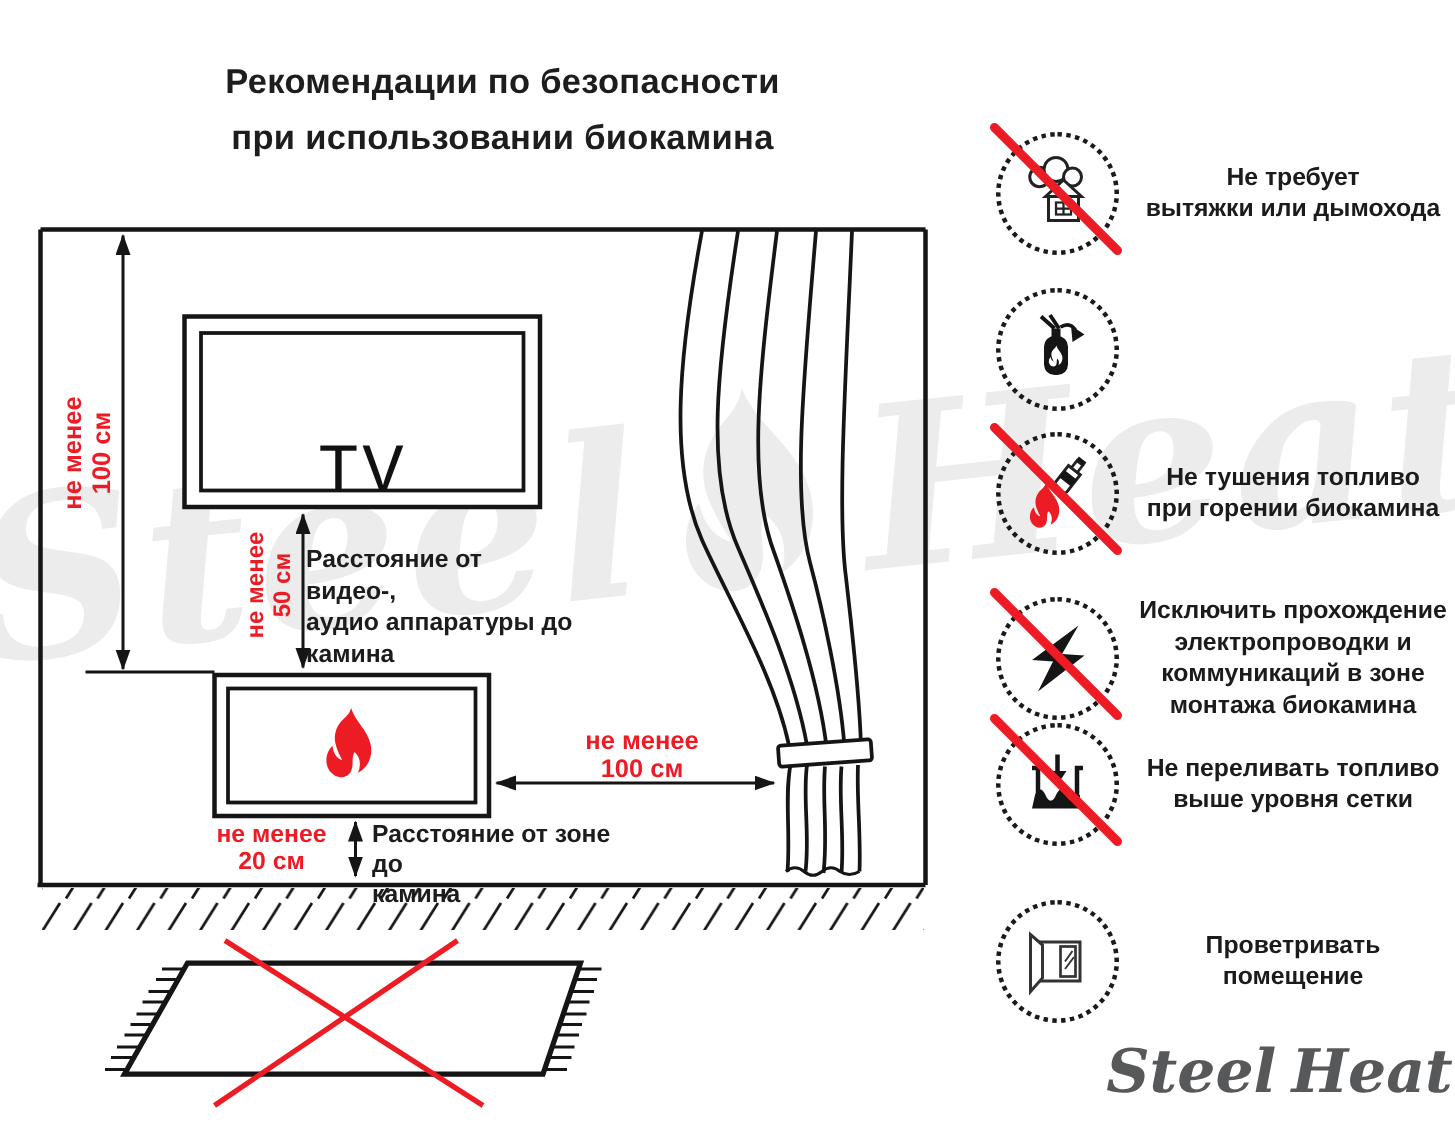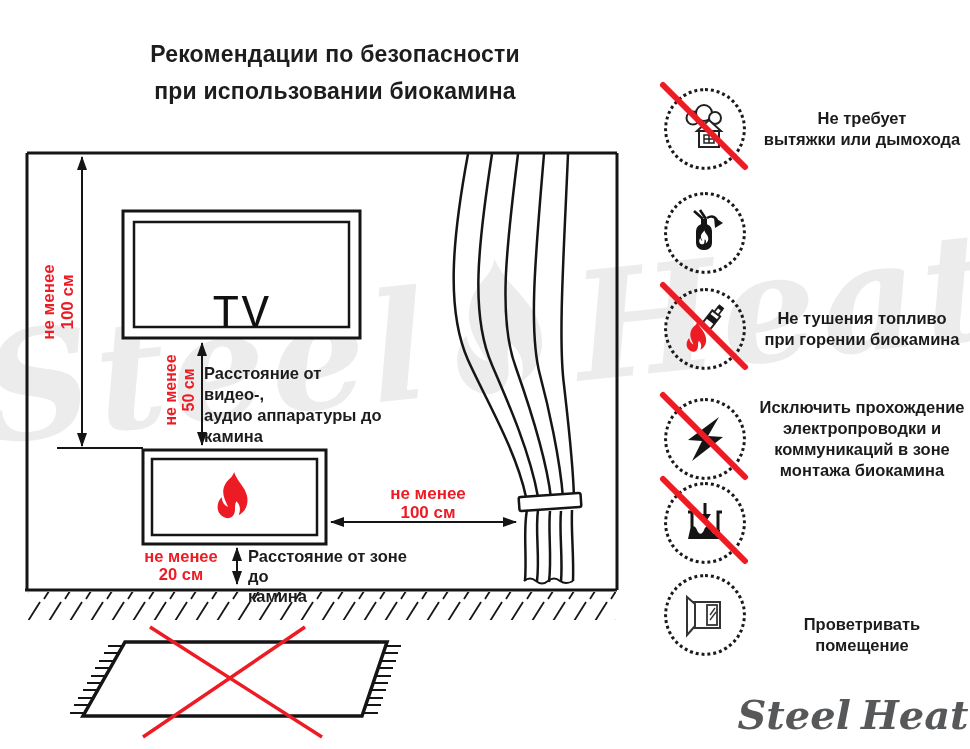--- a/index.html
+++ b/index.html
@@ -43,21 +43,21 @@
   
   .rule{position:absolute;left:664px;width:302px;height:96px;display:flex;align-items:center;gap:12px;z-index:2;}
   .badge{position:relative;width:82px;height:82px;flex:0 0 auto;}
   .circ{
     width:100%;height:100%;box-sizing:border-box;border:3px dotted #1a1a1a;border-radius:50%;
     display:flex;align-items:center;justify-content:center;
   }
   .strike{position:absolute;left:-9px;top:-9px;width:100px;height:100px;overflow:visible;}
   .rtext{flex:1;text-align:center;font-weight:bold;font-size:16.5px;line-height:21px;color:#1b1b1b;}
   #rule-1{top:81px;} #rule-2{top:185px;} #rule-3{top:281px;}
-  #rule-4{top:359px;margin-top:32px;} #rule-5{top:475px;} #rule-6{top:560px;align-items:flex-end;}
+  #rule-4{top:359px;margin-top:32px;} #rule-5{top:475px;} #rule-6{top:593px;}
 
   
   #logo{
     left:738px;top:684px;width:230px;height:60px;display:flex;align-items:center;justify-content:center;gap:5px;
     font-family:"DejaVu Serif",serif;font-style:italic;font-weight:bold;font-size:40px;color:#57585a;z-index:3;
   }
   #logo .fl{margin-top:-8px;}
 </style>
 </head>
 <body>
@@ -258,20 +258,22 @@
           <line x1="26" y1="6" x2="26" y2="18"></line>
         </g>
         <polygon points="20,17 32,17 26,26" fill="#151515"></polygon>
         <path fill="#151515" d="M11,33 c2,-5 5,-5 7,0 c2,5 5,5 7,0 c2,-5 5,-5 7,0 c2,5 5,5 7,0 l2,0 0,9 -32,0 z"></path>
       </svg>
     </div>
     <svg class="strike">
         <line x1="8" y1="6" x2="90" y2="88" stroke="#ed1c24" stroke-width="6" stroke-linecap="round"></line>
       </svg>
   </div>
+  <div class="rtext" data-bind="rules.4.text">Не переливать топливо
+выше уровня сетки</div>
 </div>
 
 <div class="rule" id="rule-6">
   <div class="badge">
     <div class="circ">
       <svg width="52" height="52" viewBox="0 0 52 52">
         <g stroke="#333" stroke-width="2" fill="#ffffff">
           <rect x="14" y="13" width="27" height="26"></rect>
           <rect x="28" y="16" width="10" height="20" stroke-width="1.8"></rect>
           <polygon points="16,15 8,8 8,46 16,37"></polygon>

